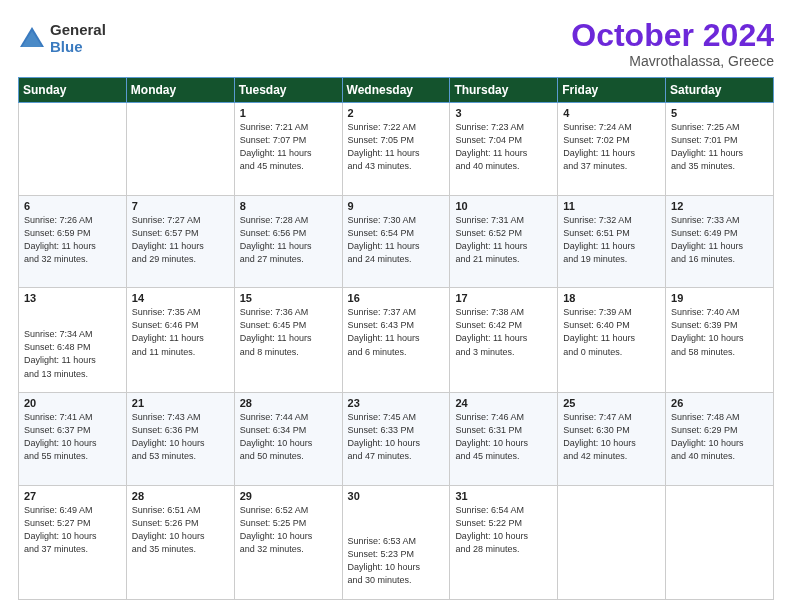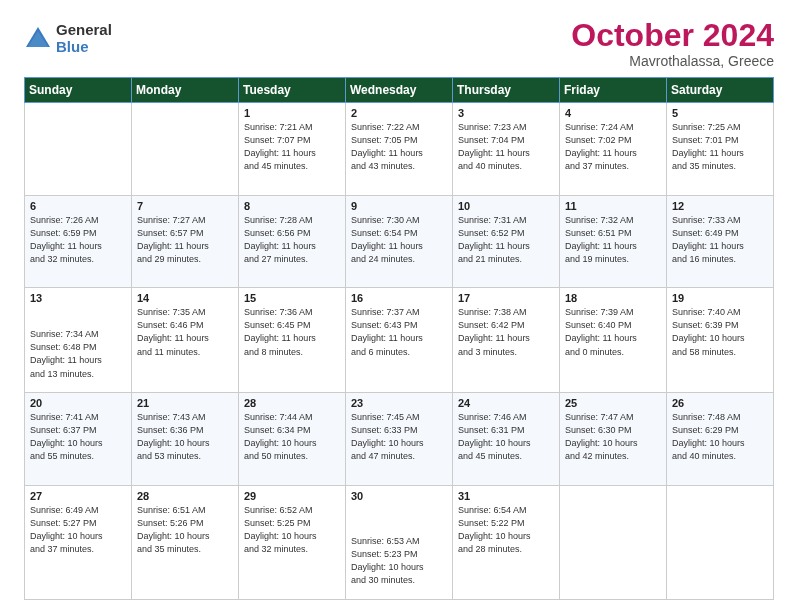--- a/index.html
+++ b/index.html
@@ -6,21 +6,21 @@
     body {
       font-family: Arial, sans-serif;
       background: #fff;
       width: 792px;
       height: 612px;
       overflow: hidden;
     }
     .page {
       width: 792px;
       height: 612px;
-      padding: 18px 18px 12px 24px;
+      padding: 18px 18px 12px 18px;
       display: flex;
       flex-direction: column;
     }
     .header {
       display: flex;
       justify-content: space-between;
       align-items: flex-start;
       margin-bottom: 8px;
     }
     .logo {
@@ -47,21 +47,21 @@
       width: 28px;
       height: 28px;
       margin-right: 4px;
     }
     .title-block {
       text-align: right;
     }
     .month-title {
       font-size: 32px;
       font-weight: bold;
-      color: #be185d;
+      color: #6d28d9;
       line-height: 1.1;
     }
     .location {
       font-size: 14px;
       color: #555;
     }
     .calendar {
       flex: 1;
       border: 1px solid #ccc;
       border-collapse: collapse;

